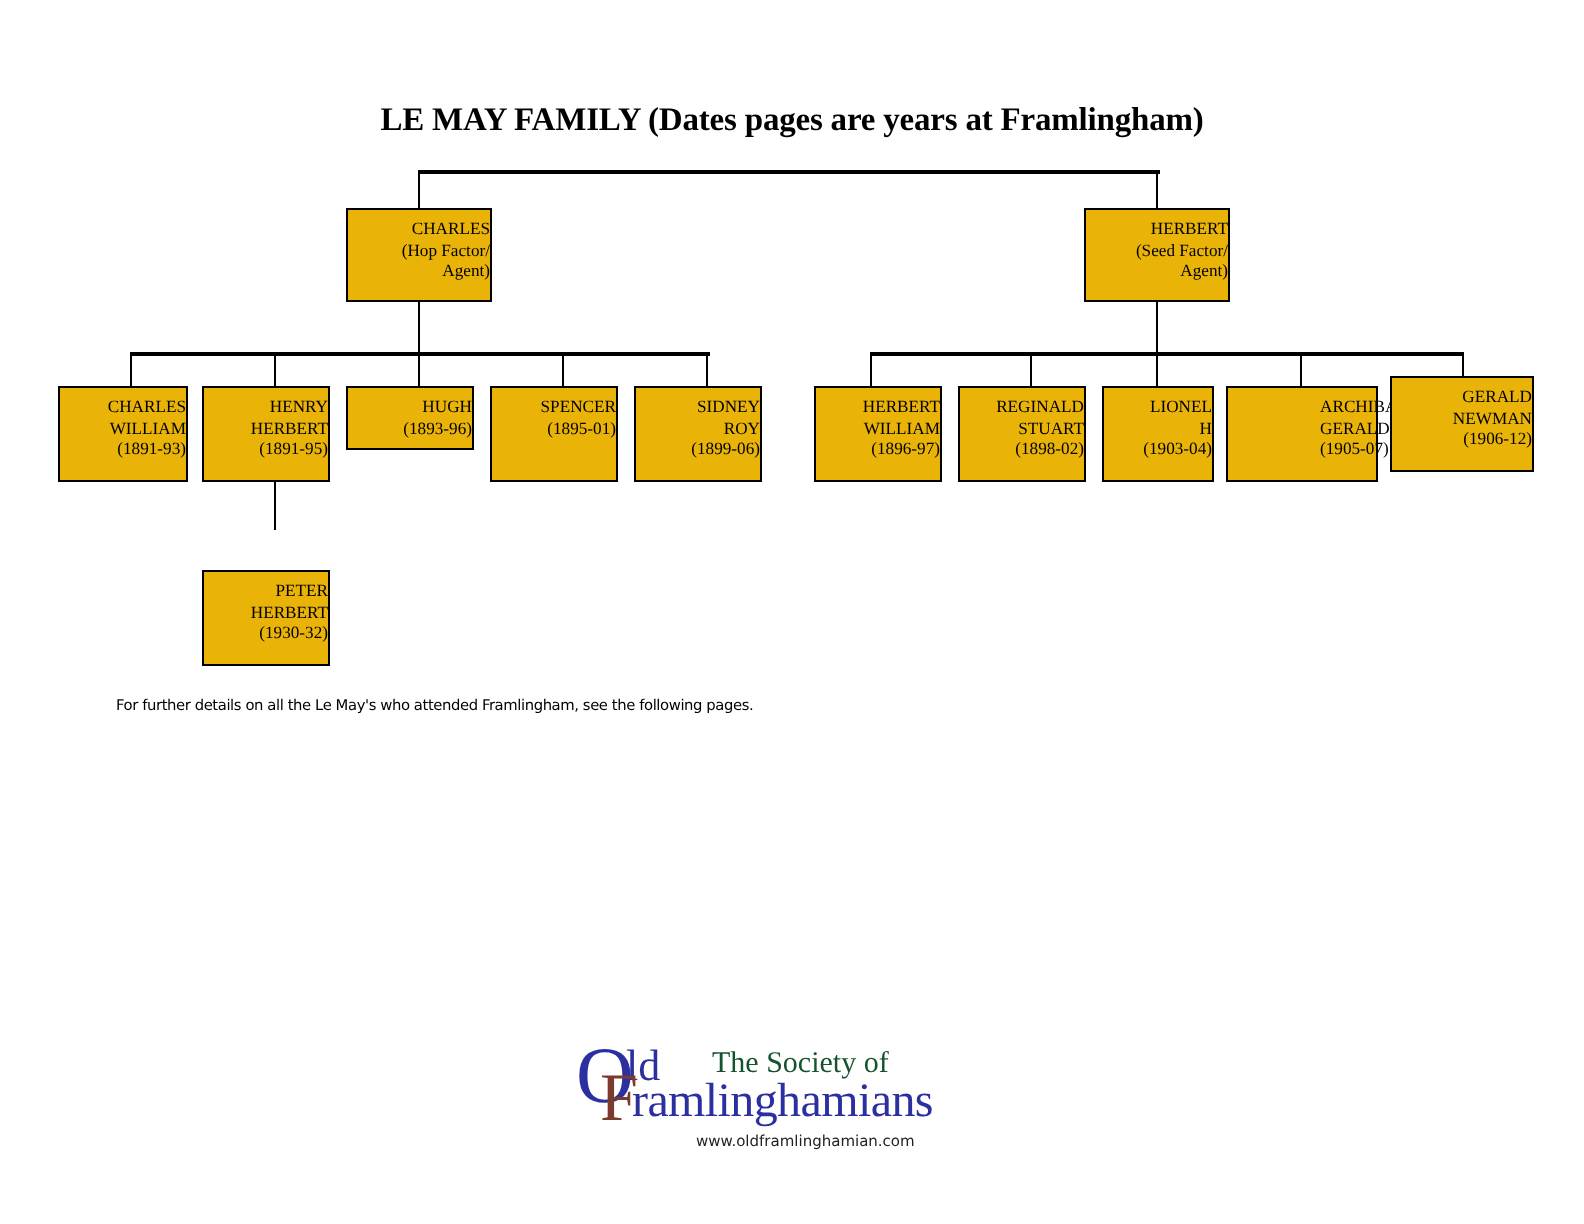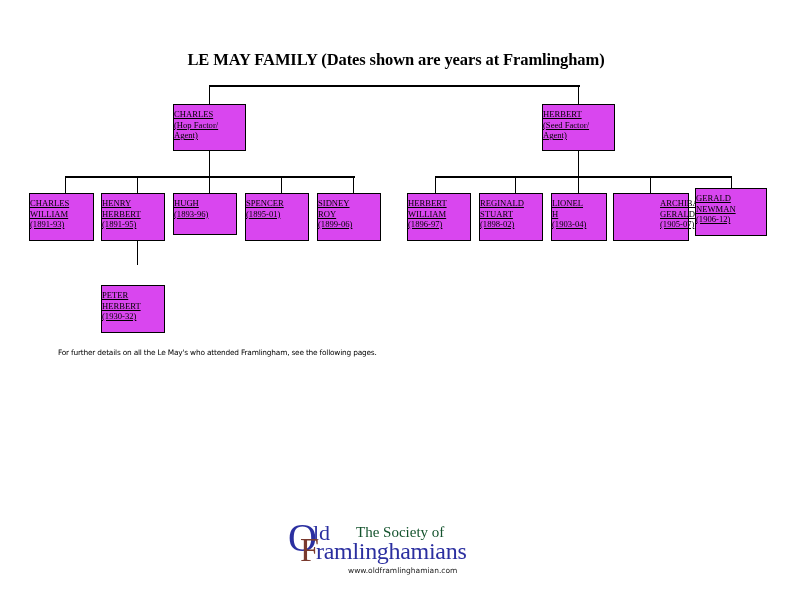--- a/index.html
+++ b/index.html
@@ -1,33 +1,33 @@
 <!DOCTYPE html>
 <html><head>
   <meta charset="utf-8">
   <style>
     html, body { margin: 0; padding: 0; background: #ffffff; }
     body { width: 792px; height: 612px; position: relative; overflow: hidden; font-family: "Liberation Serif", serif; color: #000; }
     .title { position: absolute; left: 0; width: 792px; top: 50px; text-align: center; font-family: "Liberation Serif", serif; font-weight: bold; font-size: 16.5px; letter-spacing: -0.1px; }
     .line { position: absolute; background: #000; }
-    .box { position: absolute; border: 1.3px solid #000; background: #d946ef; box-sizing: border-box; text-align: left; font-family: "Liberation Serif", serif; font-size: 8.6px; line-height: 10.6px; padding-top: 4px; text-decoration: underline; }
+    .box { position: absolute; border: 1.3px solid #000; background: #eab308; box-sizing: border-box; text-align: right; font-family: "Liberation Serif", serif; font-size: 8.6px; line-height: 10.6px; padding-top: 4px; }
     .box .l { display: block; white-space: nowrap; }
     .note { position: absolute; left: 58px; top: 348px; font-family: "DejaVu Sans", sans-serif; font-size: 7.4px; letter-spacing: -0.2px; white-space: nowrap; }
     .logo { position: absolute; left: 288px; top: 520px; width: 230px; height: 60px; }
     .logo .bigO { position: absolute; left: 0; top: -2px; font-family: "Liberation Serif", serif; font-size: 40px; color: #2b2fa0; line-height: 40px; }
     .logo .ld { position: absolute; left: 25px; top: 2px; font-family: "Liberation Serif", serif; font-size: 22px; color: #2b2fa0; line-height: 22px; }
     .logo .society { position: absolute; left: 68px; top: 4px; font-family: "Liberation Serif", serif; font-size: 15px; color: #14532d; line-height: 16px; white-space: nowrap; }
     .logo .bigF { position: absolute; left: 12px; top: 13px; font-family: "Liberation Serif", serif; font-size: 34px; color: #7a3a2e; line-height: 34px; }
     .logo .ram { position: absolute; left: 28px; top: 19px; font-family: "Liberation Serif", serif; font-size: 24px; color: #2b2fa0; line-height: 24px; white-space: nowrap; letter-spacing: -0.3px; }
     .logo .url { position: absolute; left: 60px; top: 46px; font-family: "DejaVu Sans", sans-serif; font-size: 7.5px; color: #222; white-space: nowrap; }
   </style>
 </head>
 <body>
 
-<div class="title">LE MAY FAMILY (Dates shown are years at Framlingham)</div>
+<div class="title">LE MAY FAMILY (Dates pages are years at Framlingham)</div>
 
 <div class="line" style="left:209px; top:85px; width:371px; height:2px;"></div>
 <div class="line" style="left:209px; top:85px; width:1.3px; height:19px;"></div>
 <div class="line" style="left:578px; top:85px; width:1.3px; height:19px;"></div>
 
 <div class="box" style="left:173px; top:104px; width:73px; height:47px;">
   <span class="l">CHARLES</span>
   <span class="l">(Hop Factor/</span>
   <span class="l">Agent)</span>
 </div>
@@ -58,21 +58,21 @@
 <div class="box" style="left:29px; top:193px; width:65px; height:48px;">
   <span class="l">CHARLES</span>
   <span class="l">WILLIAM</span>
   <span class="l">(1891-93)</span>
 </div>
 <div class="box" style="left:101px; top:193px; width:64px; height:48px;">
   <span class="l">HENRY</span>
   <span class="l">HERBERT</span>
   <span class="l">(1891-95)</span>
 </div>
-<div class="box" style="left:173px; top:193px; width:64px; height:42px;">
+<div class="box" style="left:173px; top:193px; width:64px; height:32px;">
   <span class="l">HUGH</span>
   <span class="l">(1893-96)</span>
 </div>
 <div class="box" style="left:245px; top:193px; width:64px; height:48px;">
   <span class="l">SPENCER</span>
   <span class="l">(1895-01)</span>
 </div>
 <div class="box" style="left:317px; top:193px; width:64px; height:48px;">
   <span class="l">SIDNEY</span>
   <span class="l">ROY</span>

